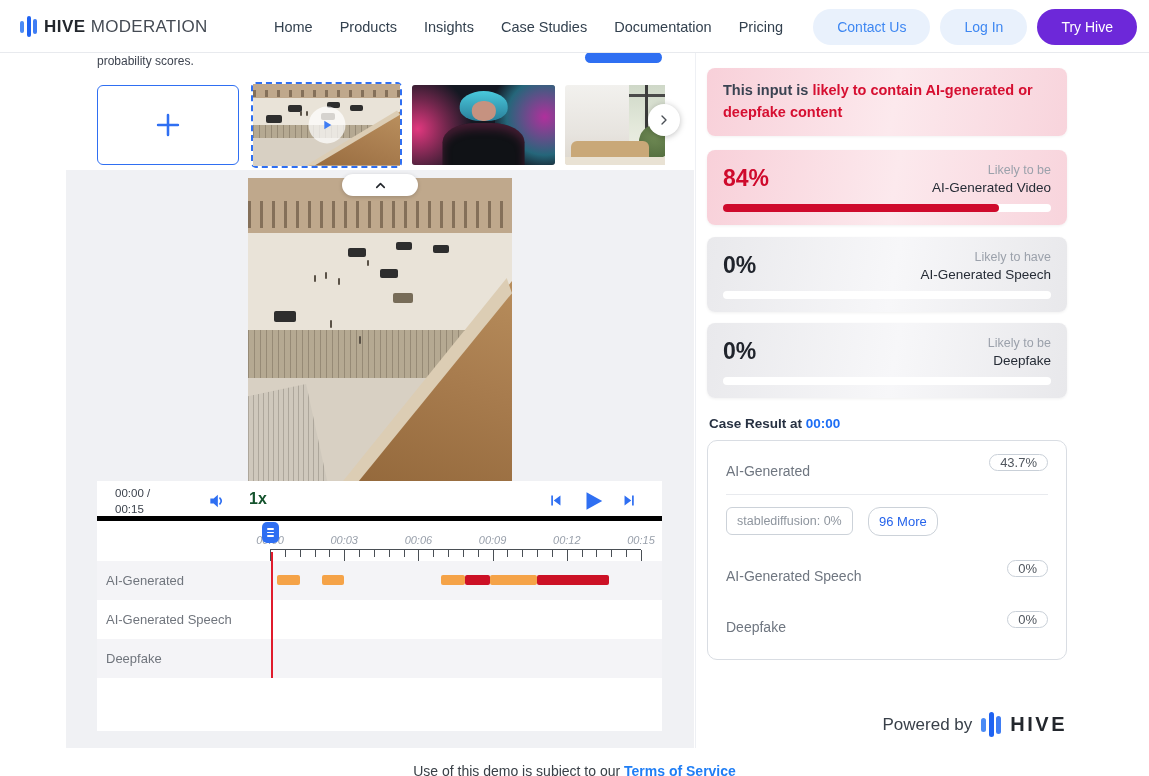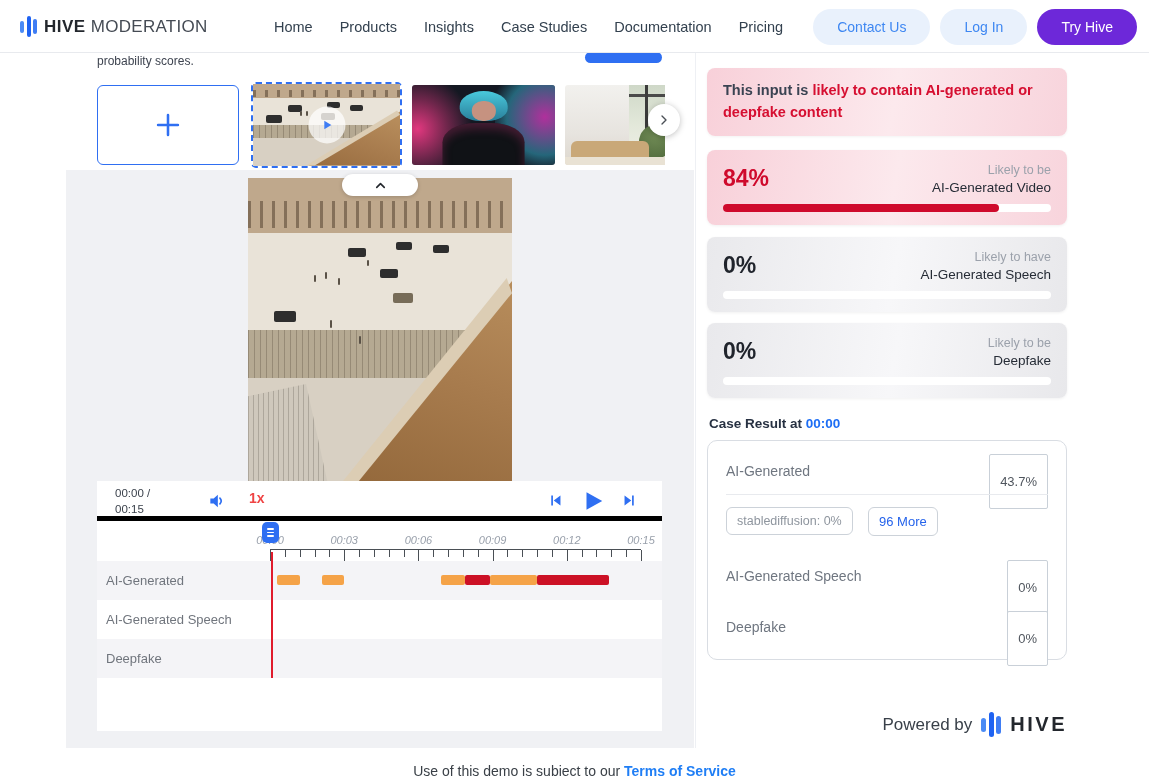--- a/index.html
+++ b/index.html
@@ -95,21 +95,21 @@
   .player-panel { position:absolute; left:66px; top:170px; width:628px; height:578px; background:#f0f1f4; }
   .video-frame { position:absolute; left:182px; top:8px; width:264px; height:303px; overflow:hidden; background:#cbb79c; }
   .collapse-pill { position:absolute; left:276px; top:4px; width:76px; height:22px; background:#fff;
     border-radius:12px; box-shadow:0 1px 4px rgba(0,0,0,.18); display:flex; align-items:center; justify-content:center;
     cursor:pointer; z-index:4; }
 
   .controls-card { position:absolute; left:31px; top:311px; width:565px; height:250px; background:#fff; }
   .ctrl-row { position:absolute; left:0; top:0; width:100%; height:40px; border-bottom:5px solid #000000; }
   .time-block { position:absolute; left:18px; top:4px; font-size:11.5px; line-height:1.4; color:#3b424c; }
   .vol-btn { position:absolute; left:110px; top:10px; width:22px; height:22px; cursor:pointer; }
-  .speed-btn { position:absolute; left:152px; top:9px; font-size:14px; font-weight:bold; color:#ef4444; cursor:pointer; }
+  .speed-btn { position:absolute; left:152px; top:9px; font-size:16px; font-weight:bold; color:#14532d; cursor:pointer; }
   .prev-btn { position:absolute; left:450px; top:11px; width:17px; height:17px; cursor:pointer; }
   .play-btn { position:absolute; left:483px; top:7px; width:26px; height:26px; cursor:pointer; }
   .next-btn { position:absolute; left:524px; top:11px; width:17px; height:17px; cursor:pointer; }
 
   .scrub-area { position:absolute; left:0; top:40px; width:100%; height:40px; }
   .scrub-handle { position:absolute; left:165px; top:1px; width:17px; height:21px; background:#2f6ff2;
     border-radius:5px; cursor:grab; display:flex; flex-direction:column; align-items:center; justify-content:center; gap:2px; z-index:3; }
   .scrub-handle i { display:block; width:7px; height:1.5px; background:#fff; border-radius:1px; }
   .tick-label { position:absolute; top:13px; transform:translateX(-50%); font-size:11px; font-style:italic; color:#99a0ab; }
   .ruler { position:absolute; top:28px; height:12px; border-top:1.5px solid #4a4f55; cursor:pointer; }
@@ -141,27 +141,27 @@
   .sc-l1 { position:absolute; right:16px; top:13px; font-size:12.5px; color:#9ba1ab; text-align:right; }
   .sc-l2 { position:absolute; right:16px; top:30px; font-size:13.5px; font-weight:normal; color:#262c36; text-align:right; }
   .sc-bar { position:absolute; left:16px; right:16px; bottom:13px; height:8px; background:#fff; border-radius:4px; }
   .sc-fill { height:100%; border-radius:4px; background:#cf0a2c; }
 
   .frame-title { position:absolute; left:2px; top:416px; font-size:13.5px; font-weight:bold; color:#273142; }
   .frame-title .t { color:#1d6ef5; }
   .frame-card { position:absolute; left:0; top:440px; width:360px; height:220px; background:#fff;
     border:1px solid #d9dde3; border-radius:10px; }
   .fr-label { position:absolute; left:18px; font-size:14px; color:#6f7680; }
-  .val-box { position:absolute; right:18px; border:1px solid #c9d0d8; border-radius:2px;
-    padding:19px 10px; font-size:13px; color:#50565e; background:#fff; }
+  .val-box { position:absolute; right:18px; border:1px solid #c9d0d8; border-radius:10px;
+    padding:0 10px; font-size:13px; color:#50565e; background:#fff; }
   .fr-divider { position:absolute; left:18px; right:18px; top:53px; height:1px; background:#e8eaee; }
   .chip { position:absolute; top:66px; border:1px solid #ccd2d9; border-radius:6px; padding:6px 10px;
     font-size:12.5px; background:#fff; }
   .chip.tag { left:18px; color:#8e959e; }
-  .chip.more { left:160px; color:#2563eb; font-size:13px; cursor:pointer; }
+  .chip.more { left:160px; color:#2563eb; font-size:13px; cursor:pointer;border-radius:12px; }
 
   .powered { position:absolute; left:0; top:712px; width:360px; display:flex; align-items:center;
     justify-content:flex-end; gap:9px; }
   .powered-text { font-size:17px; color:#394049; }
   .powered .logo-bars i { width:5px; }
   .powered .logo-bars .b1 { height:14px; } .powered .logo-bars .b2 { height:25px; } .powered .logo-bars .b3 { height:18px; }
   .powered-brand { font-size:20px; font-weight:bold; color:#23272d; letter-spacing:2.5px; }
 
   .footer { position:absolute; left:0; top:763px; width:1149px; text-align:center; font-size:14px; color:#3a4047; }
   .footer .link { color:#1f7ef5; font-weight:bold; cursor:pointer; }

